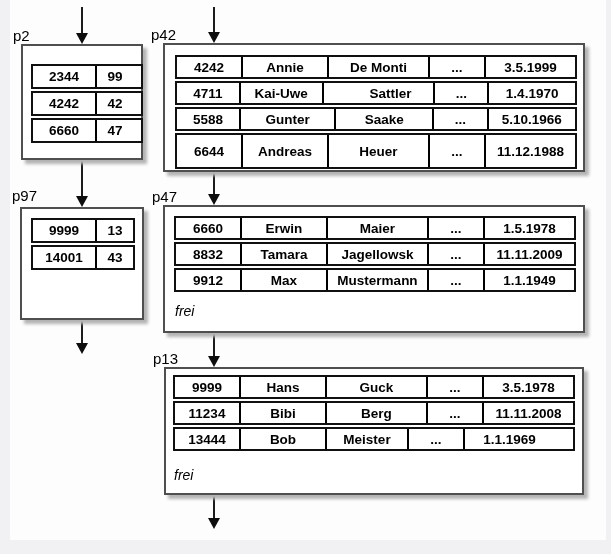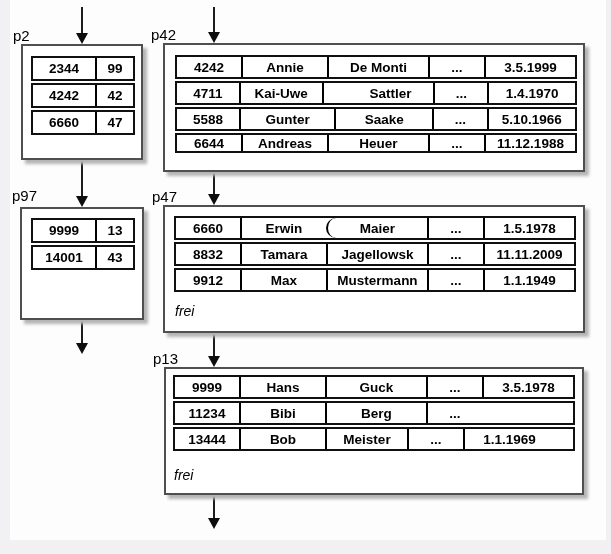--- a/index.html
+++ b/index.html
@@ -52,21 +52,21 @@
   #box-p97 { left:20px;  top:207px; width:124px; height:113px; }
   #box-p47 { left:163px; top:205px; width:422px; height:128px; }
   #box-p13 { left:164px; top:367px; width:420px; height:128px; }
   
   #lbl-p2  { left:13px;  top:28px; }
   #lbl-p42 { left:151px; top:27px; }
   #lbl-p97 { left:12px;  top:188px; }
   #lbl-p47 { left:152px; top:189px; }
   #lbl-p13 { left:153px; top:351px; }
   
-  #tbl-p2  { left:31px;  top:56px;  width:104px; }
+  #tbl-p2  { left:31px;  top:64px;  width:112px; }
   #tbl-p97 { left:31px;  top:218px; width:104px; }
   #tbl-p42 { left:175px; top:55px;  width:402px; }
   #tbl-p47 { left:174px; top:216px; width:402px; }
   #tbl-p13 { left:173px; top:375px; width:402px; }
   
   #frei-p47 { left:175px; top:303px; }
   #frei-p13 { left:174px; top:467px; }
   
   #arr-top-p2  { left:76px;  top:7px;   height:37px; }
   #arr-top-p42 { left:208px; top:7px;   height:36px; }
@@ -162,33 +162,33 @@
         <div class="tcell" style="width: 56px;">...</div>
         <div class="tcell" style="width: 91px;">1.4.1970</div>
       </div>
       <div class="trow" style="height: 24px;">
         <div class="tcell" style="width: 64px;">5588</div>
         <div class="tcell" style="width: 98px;">Gunter</div>
         <div class="tcell" style="width: 101px;">Saake</div>
         <div class="tcell" style="width: 56px;">...</div>
         <div class="tcell" style="width: 91px;">5.10.1966</div>
       </div>
-      <div class="trow" style="height: 20px;">
+      <div class="trow" style="height: 36px;">
         <div class="tcell" style="width: 64px;">6644</div>
         <div class="tcell" style="width: 86px;">Andreas</div>
         <div class="tcell" style="width: 101px;">Heuer</div>
         <div class="tcell" style="width: 56px;">...</div>
         <div class="tcell" style="width: 91px;">11.12.1988</div>
       </div>
     </div>
   <div class="ptable" id="tbl-p47">
       <div class="trow" style="height: 24px;">
         <div class="tcell" style="width: 64px;">6660</div>
         <div class="tcell" style="width: 86px;">Erwin</div>
-        <div class="tcell" style="width: 101px; border-radius: 10px;">Maier</div>
+        <div class="tcell" style="width: 101px;">Maier</div>
         <div class="tcell" style="width: 56px;">...</div>
         <div class="tcell" style="width: 91px;">1.5.1978</div>
       </div>
       <div class="trow" style="height: 24px;">
         <div class="tcell" style="width: 64px;">8832</div>
         <div class="tcell" style="width: 86px;">Tamara</div>
         <div class="tcell" style="width: 101px;">Jagellowsk</div>
         <div class="tcell" style="width: 56px;">...</div>
         <div class="tcell" style="width: 91px;">11.11.2009</div>
       </div>
@@ -206,20 +206,21 @@
         <div class="tcell" style="width: 86px;">Hans</div>
         <div class="tcell" style="width: 101px;">Guck</div>
         <div class="tcell" style="width: 56px;">...</div>
         <div class="tcell" style="width: 91px;">3.5.1978</div>
       </div>
       <div class="trow" style="height: 24px;">
         <div class="tcell" style="width: 64px;">11234</div>
         <div class="tcell" style="width: 86px;">Bibi</div>
         <div class="tcell" style="width: 101px;">Berg</div>
         <div class="tcell" style="width: 56px;">...</div>
+        <div class="tcell" style="width: 91px;">11.11.2008</div>
       </div>
       <div class="trow" style="height: 24px;">
         <div class="tcell" style="width: 64px;">13444</div>
         <div class="tcell" style="width: 86px;">Bob</div>
         <div class="tcell" style="width: 82px;">Meister</div>
         <div class="tcell" style="width: 56px;">...</div>
         <div class="tcell" style="width: 91px;">1.1.1969</div>
       </div>
     </div>
 

